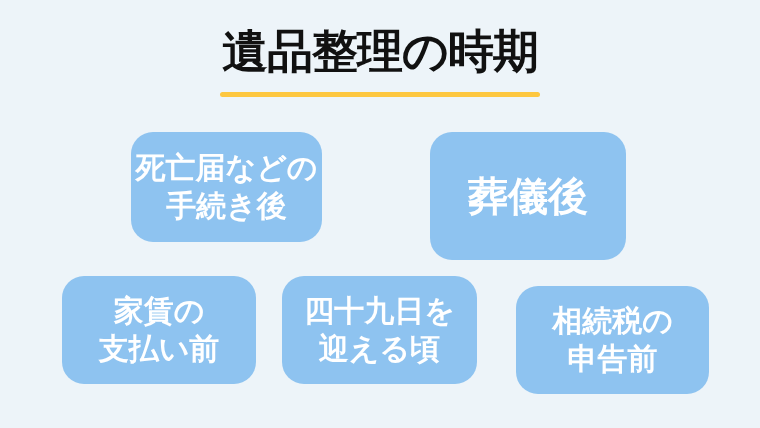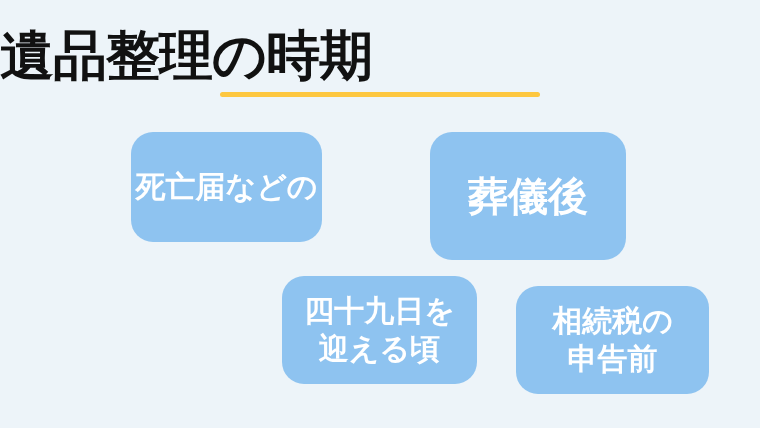--- a/index.html
+++ b/index.html
@@ -12,21 +12,22 @@
     height: 428px;
     background: #edf4f9;
     overflow: hidden;
   }
 
   .title {
     position: absolute;
     top: 26px;
     left: 0;
     width: 100%;
-    font-size: 54px;
+    text-align: center;
+    font-size: 46px;
     font-weight: 700;
     color: #111111;
     letter-spacing: -1px;
     line-height: 1.1;
     white-space: nowrap;
   }
 
   .title-underline {
     position: absolute;
     left: 220px;
@@ -65,26 +66,31 @@
 <body>
 
 <div class="canvas">
 
   <h1 class="title">遺品整理の時期</h1>
 
   <div class="title-underline"></div>
 
   <div class="timing-box" id="box-after-procedures">
     <span class="box-line">死亡届などの</span>
+    <span class="box-line">手続き後</span>
   </div>
 
   <div class="timing-box timing-box--large" id="box-after-funeral">
     <span class="box-line">葬儀後</span>
   </div>
 
+  <div class="timing-box" id="box-before-rent">
+    <span class="box-line">家賃の</span>
+    <span class="box-line">支払い前</span>
+  </div>
 
   <div class="timing-box" id="box-49th-day">
     <span class="box-line">四十九日を</span>
     <span class="box-line">迎える頃</span>
   </div>
 
   <div class="timing-box" id="box-before-tax">
     <span class="box-line">相続税の</span>
     <span class="box-line">申告前</span>
   </div>

